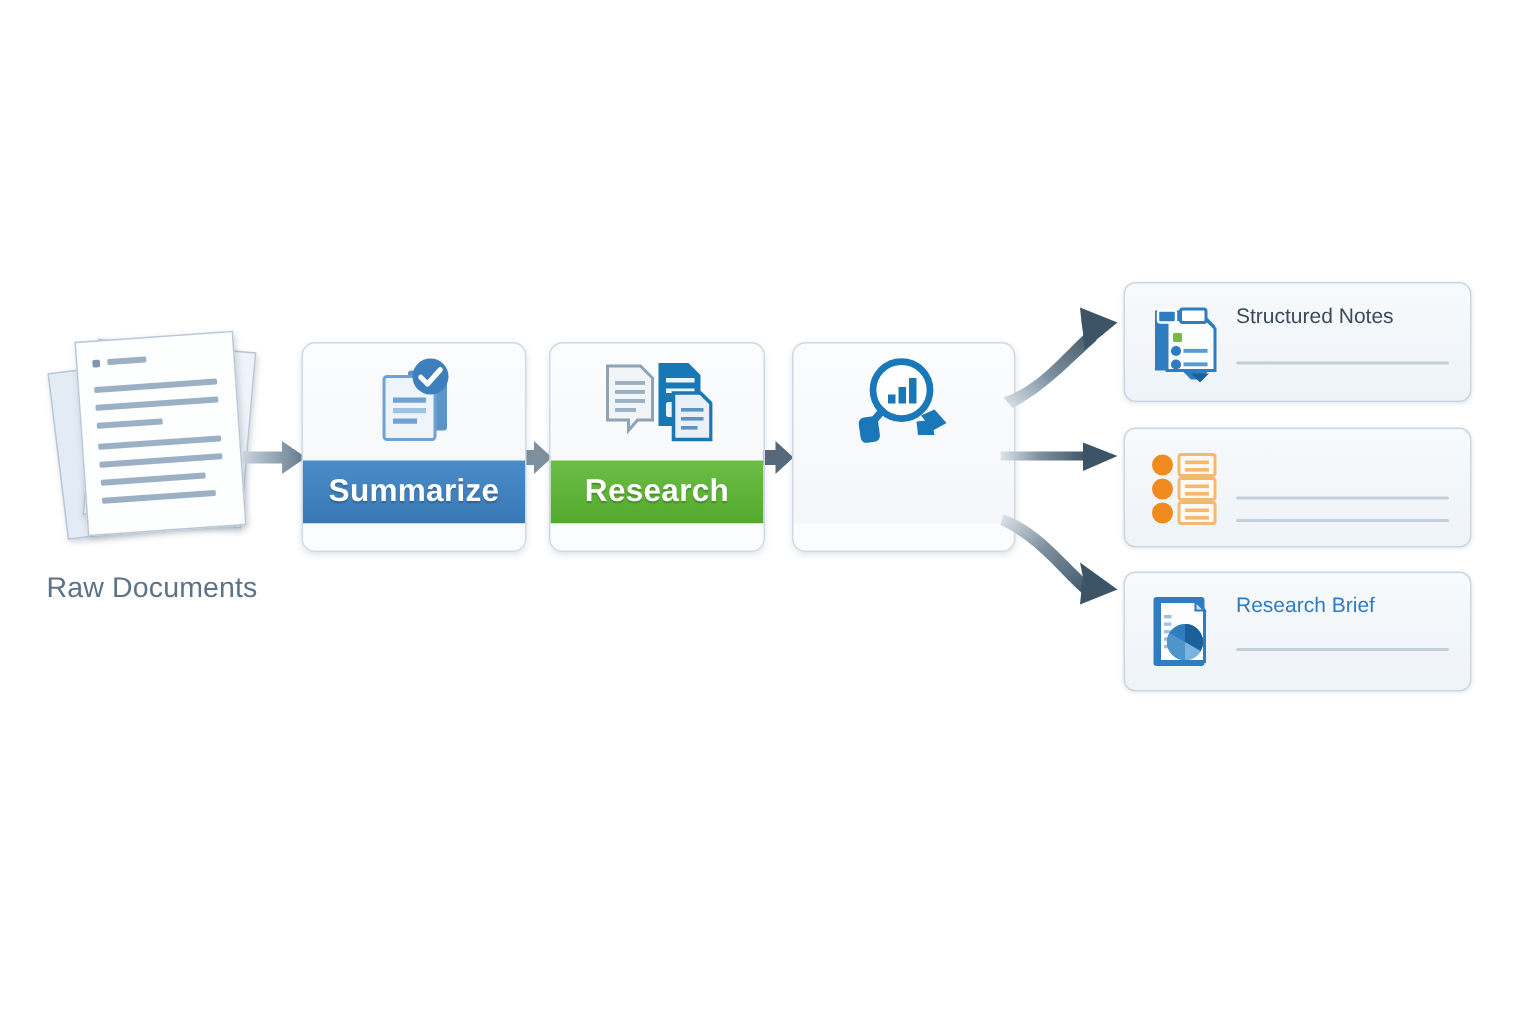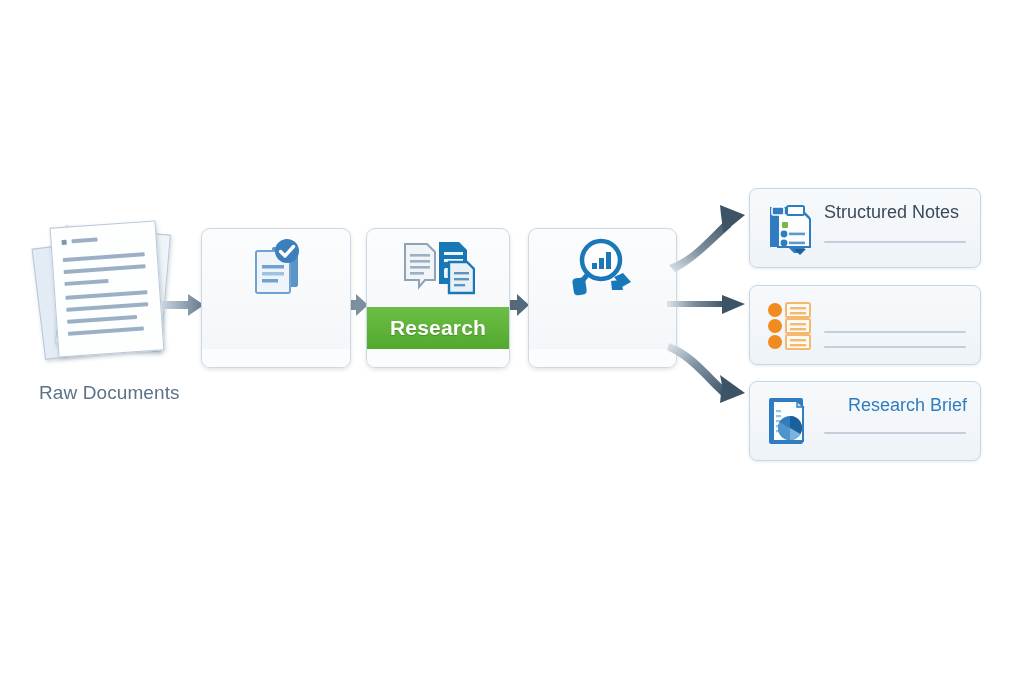--- a/index.html
+++ b/index.html
@@ -21,21 +21,21 @@
     box-shadow:1px 2px 4px rgba(80,100,120,.28);
   }
   .sheet.back1{left:4px;top:18px;width:102px;height:110px;transform:rotate(-7deg);background:#e3ecf4;}
   .sheet.back2{left:26px;top:6px;width:104px;height:116px;transform:rotate(5deg);background:#eef4f9;}
   .sheet.front{left:20px;top:0px;width:104px;height:128px;transform:rotate(-4deg);background:#fdfefe;}
   .sheet.front .line{position:absolute;height:4px;background:#9bb0c4;border-radius:1px;}
   .sheet.front .bullet{position:absolute;left:10px;top:12px;width:5px;height:5px;background:#7e97ad;border-radius:1px;}
   .sheet.front .hdr{position:absolute;left:20px;top:12px;width:26px;height:4px;background:#9bb0c4;border-radius:1px;}
   #source-label{
     position:absolute;left:-3px;top:158px;width:190px;
-    font-size:19px;color:#5b7287;letter-spacing:.1px;text-align:left;margin-left:8px;
+    font-size:19px;color:#5b7287;letter-spacing:.1px;text-align:left;
   }
 
   
   .proc{
     position:absolute;top:228px;height:138px;
     background:linear-gradient(180deg,#fbfcfd 0%,#f3f6f9 100%);
     border:1px solid #ccd8e3;border-radius:9px;
     box-shadow:0 2px 4px rgba(90,110,130,.18);
     overflow:hidden;
   }
@@ -69,23 +69,23 @@
     background:linear-gradient(180deg,#f7fafc 0%,#eef3f8 100%);
     border:1px solid #c9d6e2;border-radius:8px;
     box-shadow:0 1px 3px rgba(90,110,130,.15);
   }
   #card-0{top:188px;}
   #card-1{top:285px;}
   #card-2{top:381px;}
   .card .card-icon{position:absolute;left:14px;top:12px;width:52px;height:54px;}
   .card .card-title{
     position:absolute;left:74px;top:13px;right:12px;
-    font-size:18px;color:#3c4a58;white-space:nowrap;
-  }
-  #card-2 .card-title{color:#2f7cc0;margin-left:24px;}
+    font-size:14px;color:#3c4a58;white-space:nowrap;
+  }
+  #card-2 .card-title{color:#2f7cc0;}
   .card .rule{position:absolute;left:74px;height:2px;background:#c3d0dc;border-radius:1px;}
   #card-0 .rule.r1{top:52px;width:142px;}
   #card-1 .rule.r1{top:45px;width:142px;}
   #card-1 .rule.r2{top:60px;width:142px;}
   #card-2 .rule.r1{top:50px;width:142px;}
 </style>
 </head>
 <body>
 
 <div class="canvas">
@@ -132,20 +132,21 @@
       <svg width="68" height="62" viewBox="0 0 68 62">
         <rect x="30" y="10" width="26" height="40" rx="2" fill="#5b94c9"></rect>
         <rect x="14" y="14" width="34" height="42" rx="2" fill="#eef4fa" stroke="#6fa2d2" stroke-width="2"></rect>
         <rect x="20" y="28" width="22" height="3.5" fill="#6fa2d2"></rect>
         <rect x="20" y="35" width="22" height="3.5" fill="#9ec3e2"></rect>
         <rect x="20" y="42" width="16" height="3.5" fill="#6fa2d2"></rect>
         <circle cx="45" cy="14" r="12" fill="#3d7fbd"></circle>
         <path d="M38.5,14.5 L43,19 L51.5,9.5" fill="none" stroke="#ffffff" stroke-width="3.4" stroke-linecap="round" stroke-linejoin="round"></path>
       </svg>
     </div>
+    <div class="bar">Summarize</div>
     <div class="foot"></div>
   </div>
 
   <div class="proc" id="proc-1">
     <div class="icon-zone">
       <svg width="74" height="60" viewBox="0 0 74 60">
         <path d="M4,6 h22 l8,8 v28 h-10 l-6,7 v-7 H4 Z" fill="#f2f5f8" stroke="#8ea3b6" stroke-width="2"></path>
         <rect x="9" y="16" width="20" height="2.6" fill="#9ab0c3"></rect>
         <rect x="9" y="22" width="20" height="2.6" fill="#9ab0c3"></rect>
         <rect x="9" y="28" width="20" height="2.6" fill="#9ab0c3"></rect>

